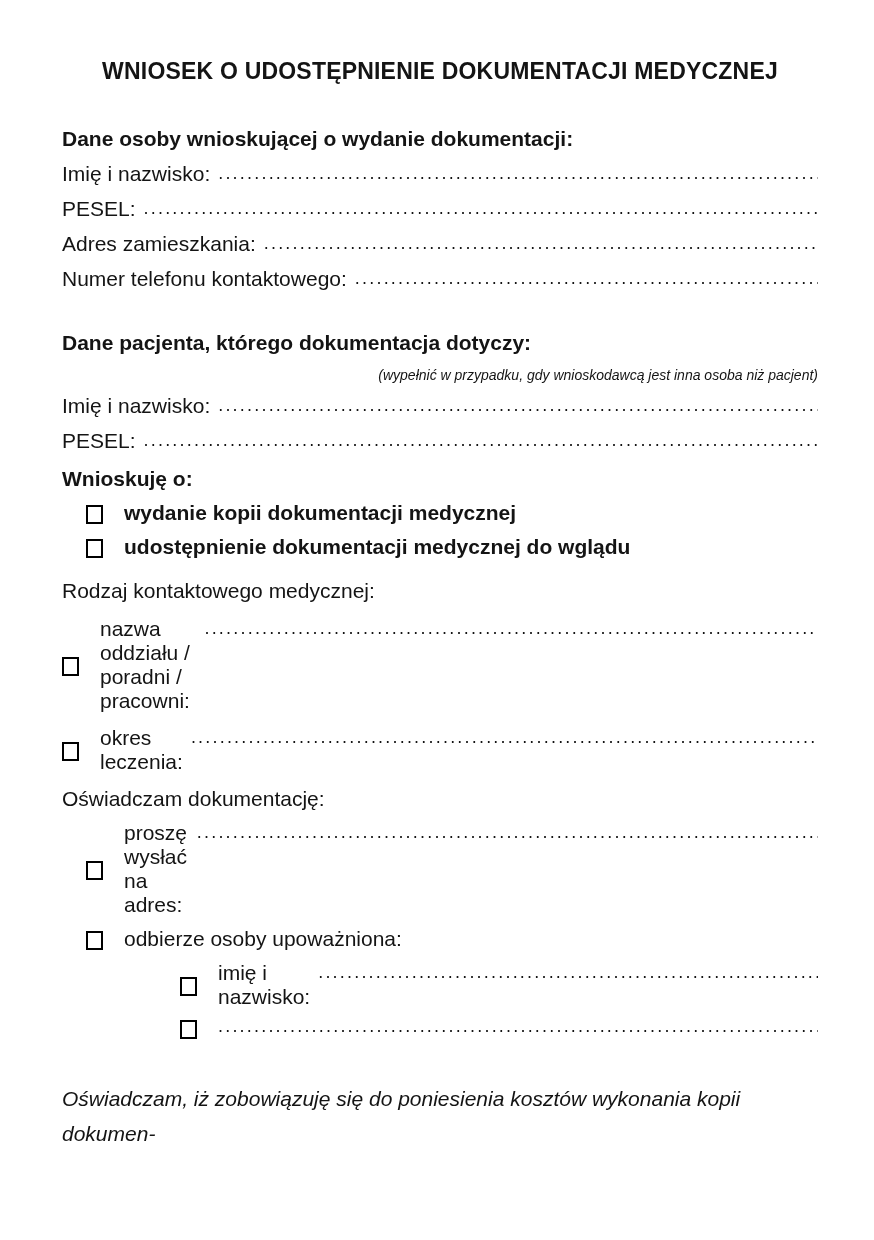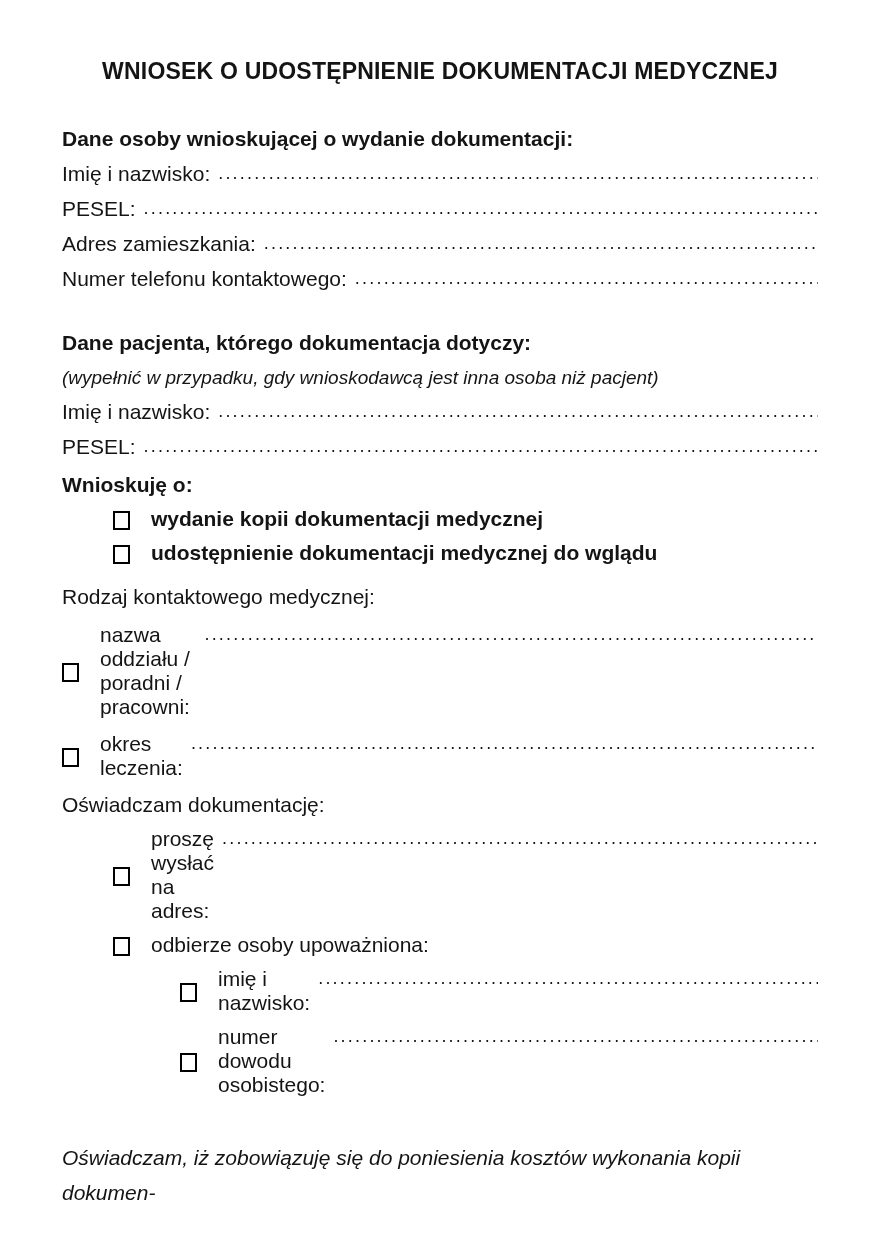--- a/index.html
+++ b/index.html
@@ -17,24 +17,24 @@
   .line{display:flex;align-items:baseline;font-size:21px;margin-top:11px;}
   .line .lbl{white-space:nowrap;margin-right:8px;}
   .dots{flex:1 1 auto;overflow:hidden;white-space:nowrap;font-size:18px;letter-spacing:2.2px;line-height:1;transform:translateY(-2px);}
   .cb-row{display:flex;align-items:baseline;font-size:21px;margin-top:10px;}
   .checkbox{
     width:13px;height:15px;border:2px solid #000;flex:0 0 auto;
     display:inline-block;align-self:center;transform:translateY(1px);
     margin-right:21px;background:#fff;
   }
   .bold{font-weight:bold;}
-  .ind1{margin-left:51px;}
+  .ind1{margin-left:24px;}
   .ind0{margin-left:0;}
   .ind2{margin-left:118px;}
-  .note{font-size:19px;font-style:italic;margin-top:12px;}
+  .note{font-size:14px;font-style:italic;margin-top:12px;text-align:right;}
   .gap-lg{margin-top:34px;}
   .declaration{font-size:21px;font-style:italic;line-height:1.65;margin-top:44px;}
 </style>
 </head>
 <body>
 
 <div class="page">
 
   <div class="title">WNIOSEK O UDOSTĘPNIENIE DOKUMENTACJI MEDYCZNEJ</div>
 
@@ -99,21 +99,20 @@
     <span class="checkbox"></span>
     <span>odbierze osoby upoważniona:</span>
   </div>
   <div class="cb-row ind2">
     <span class="checkbox"></span>
     <span class="lbl" style="margin-right:8px;">imię i nazwisko:</span>
     <span class="dots">............................................................................................................................................................................................................................................................................................................</span>
   </div>
   <div class="cb-row ind2">
     <span class="checkbox"></span>
-    <span class="lbl" style="margin-right:8px;">numer dowodu osobistego:</span>
     <span class="dots">............................................................................................................................................................................................................................................................................................................</span>
   </div>
 
   <div class="declaration">
     <div>Oświadczam, iż zobowiązuję się do poniesienia kosztów wykonania kopii dokumen-</div>
 
   </div>
 
 </div>
 

